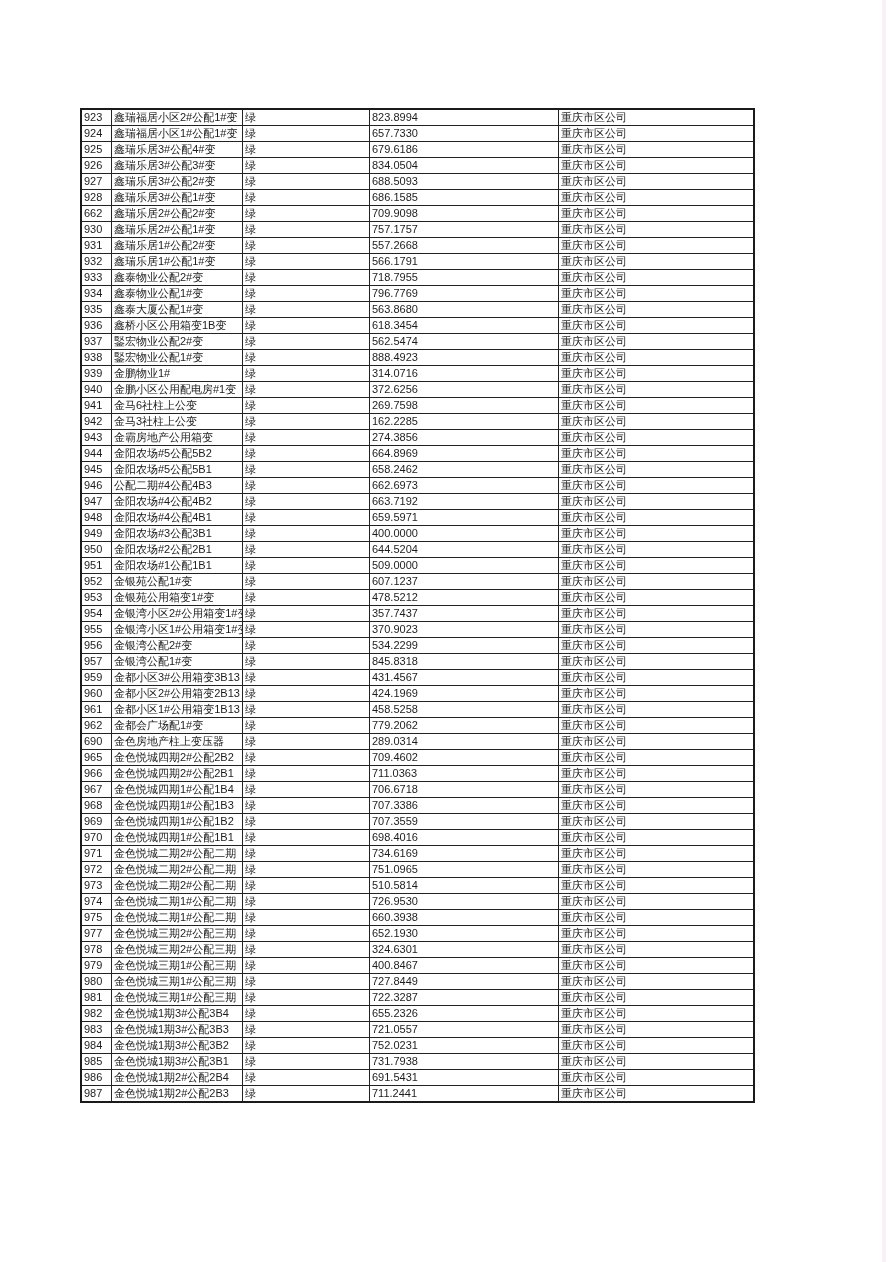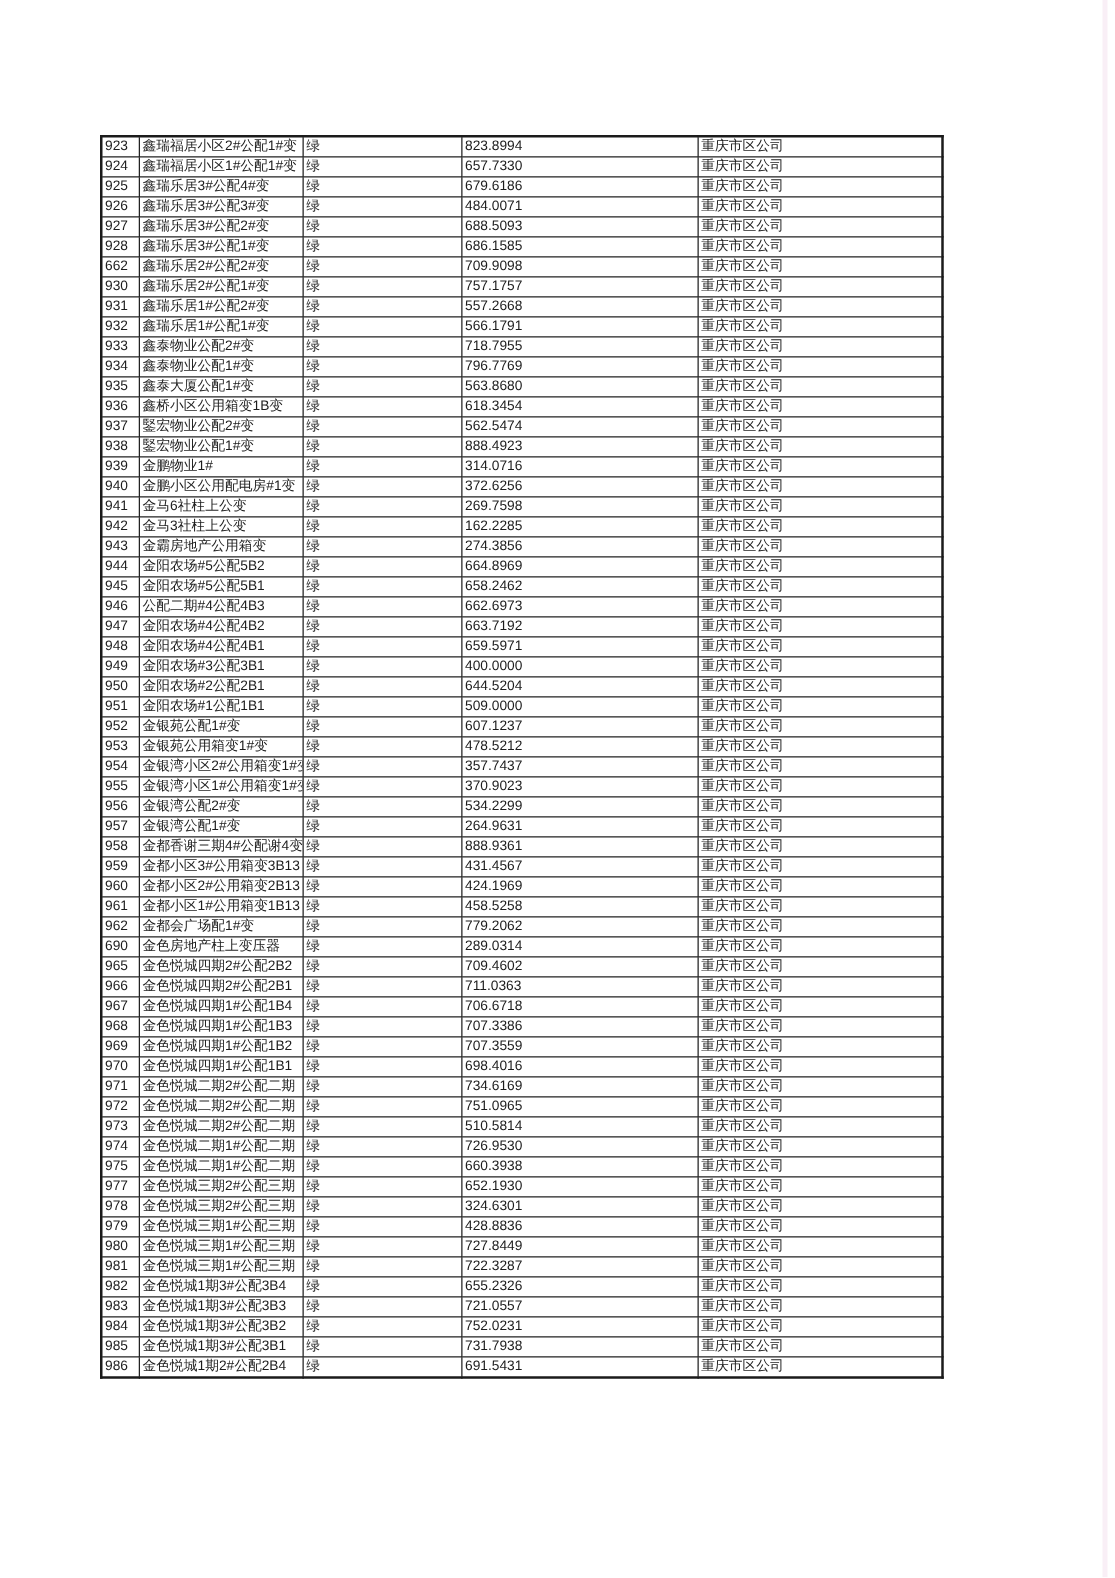--- a/index.html
+++ b/index.html
@@ -79,21 +79,21 @@
       <td class="col-name">鑫瑞乐居3#公配4#变</td>
       <td class="col-status">绿</td>
       <td class="col-value">679.6186</td>
       <td class="col-company">重庆市区公司</td>
     </tr>
 
     <tr>
       <td class="col-num">926</td>
       <td class="col-name">鑫瑞乐居3#公配3#变</td>
       <td class="col-status">绿</td>
-      <td class="col-value">484.0071</td>
+      <td class="col-value">834.0504</td>
       <td class="col-company">重庆市区公司</td>
     </tr>
 
     <tr>
       <td class="col-num">927</td>
       <td class="col-name">鑫瑞乐居3#公配2#变</td>
       <td class="col-status">绿</td>
       <td class="col-value">688.5093</td>
       <td class="col-company">重庆市区公司</td>
     </tr>
@@ -327,31 +327,24 @@
       <td class="col-name">金银湾公配2#变</td>
       <td class="col-status">绿</td>
       <td class="col-value">534.2299</td>
       <td class="col-company">重庆市区公司</td>
     </tr>
 
     <tr>
       <td class="col-num">957</td>
       <td class="col-name">金银湾公配1#变</td>
       <td class="col-status">绿</td>
-      <td class="col-value">264.9631</td>
-      <td class="col-company">重庆市区公司</td>
-    </tr>
-
-    <tr>
-      <td class="col-num">958</td>
-      <td class="col-name">金都香谢三期4#公配谢4变</td>
-      <td class="col-status">绿</td>
-      <td class="col-value">888.9361</td>
-      <td class="col-company">重庆市区公司</td>
-    </tr>
+      <td class="col-value">845.8318</td>
+      <td class="col-company">重庆市区公司</td>
+    </tr>
+
 
     <tr>
       <td class="col-num">959</td>
       <td class="col-name">金都小区3#公用箱变3B13</td>
       <td class="col-status">绿</td>
       <td class="col-value">431.4567</td>
       <td class="col-company">重庆市区公司</td>
     </tr>
 
     <tr>
@@ -489,21 +482,21 @@
       <td class="col-name">金色悦城三期2#公配三期</td>
       <td class="col-status">绿</td>
       <td class="col-value">324.6301</td>
       <td class="col-company">重庆市区公司</td>
     </tr>
 
     <tr>
       <td class="col-num">979</td>
       <td class="col-name">金色悦城三期1#公配三期</td>
       <td class="col-status">绿</td>
-      <td class="col-value">428.8836</td>
+      <td class="col-value">400.8467</td>
       <td class="col-company">重庆市区公司</td>
     </tr>
 
     <tr>
       <td class="col-num">980</td>
       <td class="col-name">金色悦城三期1#公配三期</td>
       <td class="col-status">绿</td>
       <td class="col-value">727.8449</td>
       <td class="col-company">重庆市区公司</td>
     </tr>
@@ -549,16 +542,23 @@
     </tr>
 
     <tr>
       <td class="col-num">986</td>
       <td class="col-name">金色悦城1期2#公配2B4</td>
       <td class="col-status">绿</td>
       <td class="col-value">691.5431</td>
       <td class="col-company">重庆市区公司</td>
     </tr>
 
+    <tr>
+      <td class="col-num">987</td>
+      <td class="col-name">金色悦城1期2#公配2B3</td>
+      <td class="col-status">绿</td>
+      <td class="col-value">711.2441</td>
+      <td class="col-company">重庆市区公司</td>
+    </tr>
   </tbody>
   </table>
 
 </div>
 
 </body></html>

